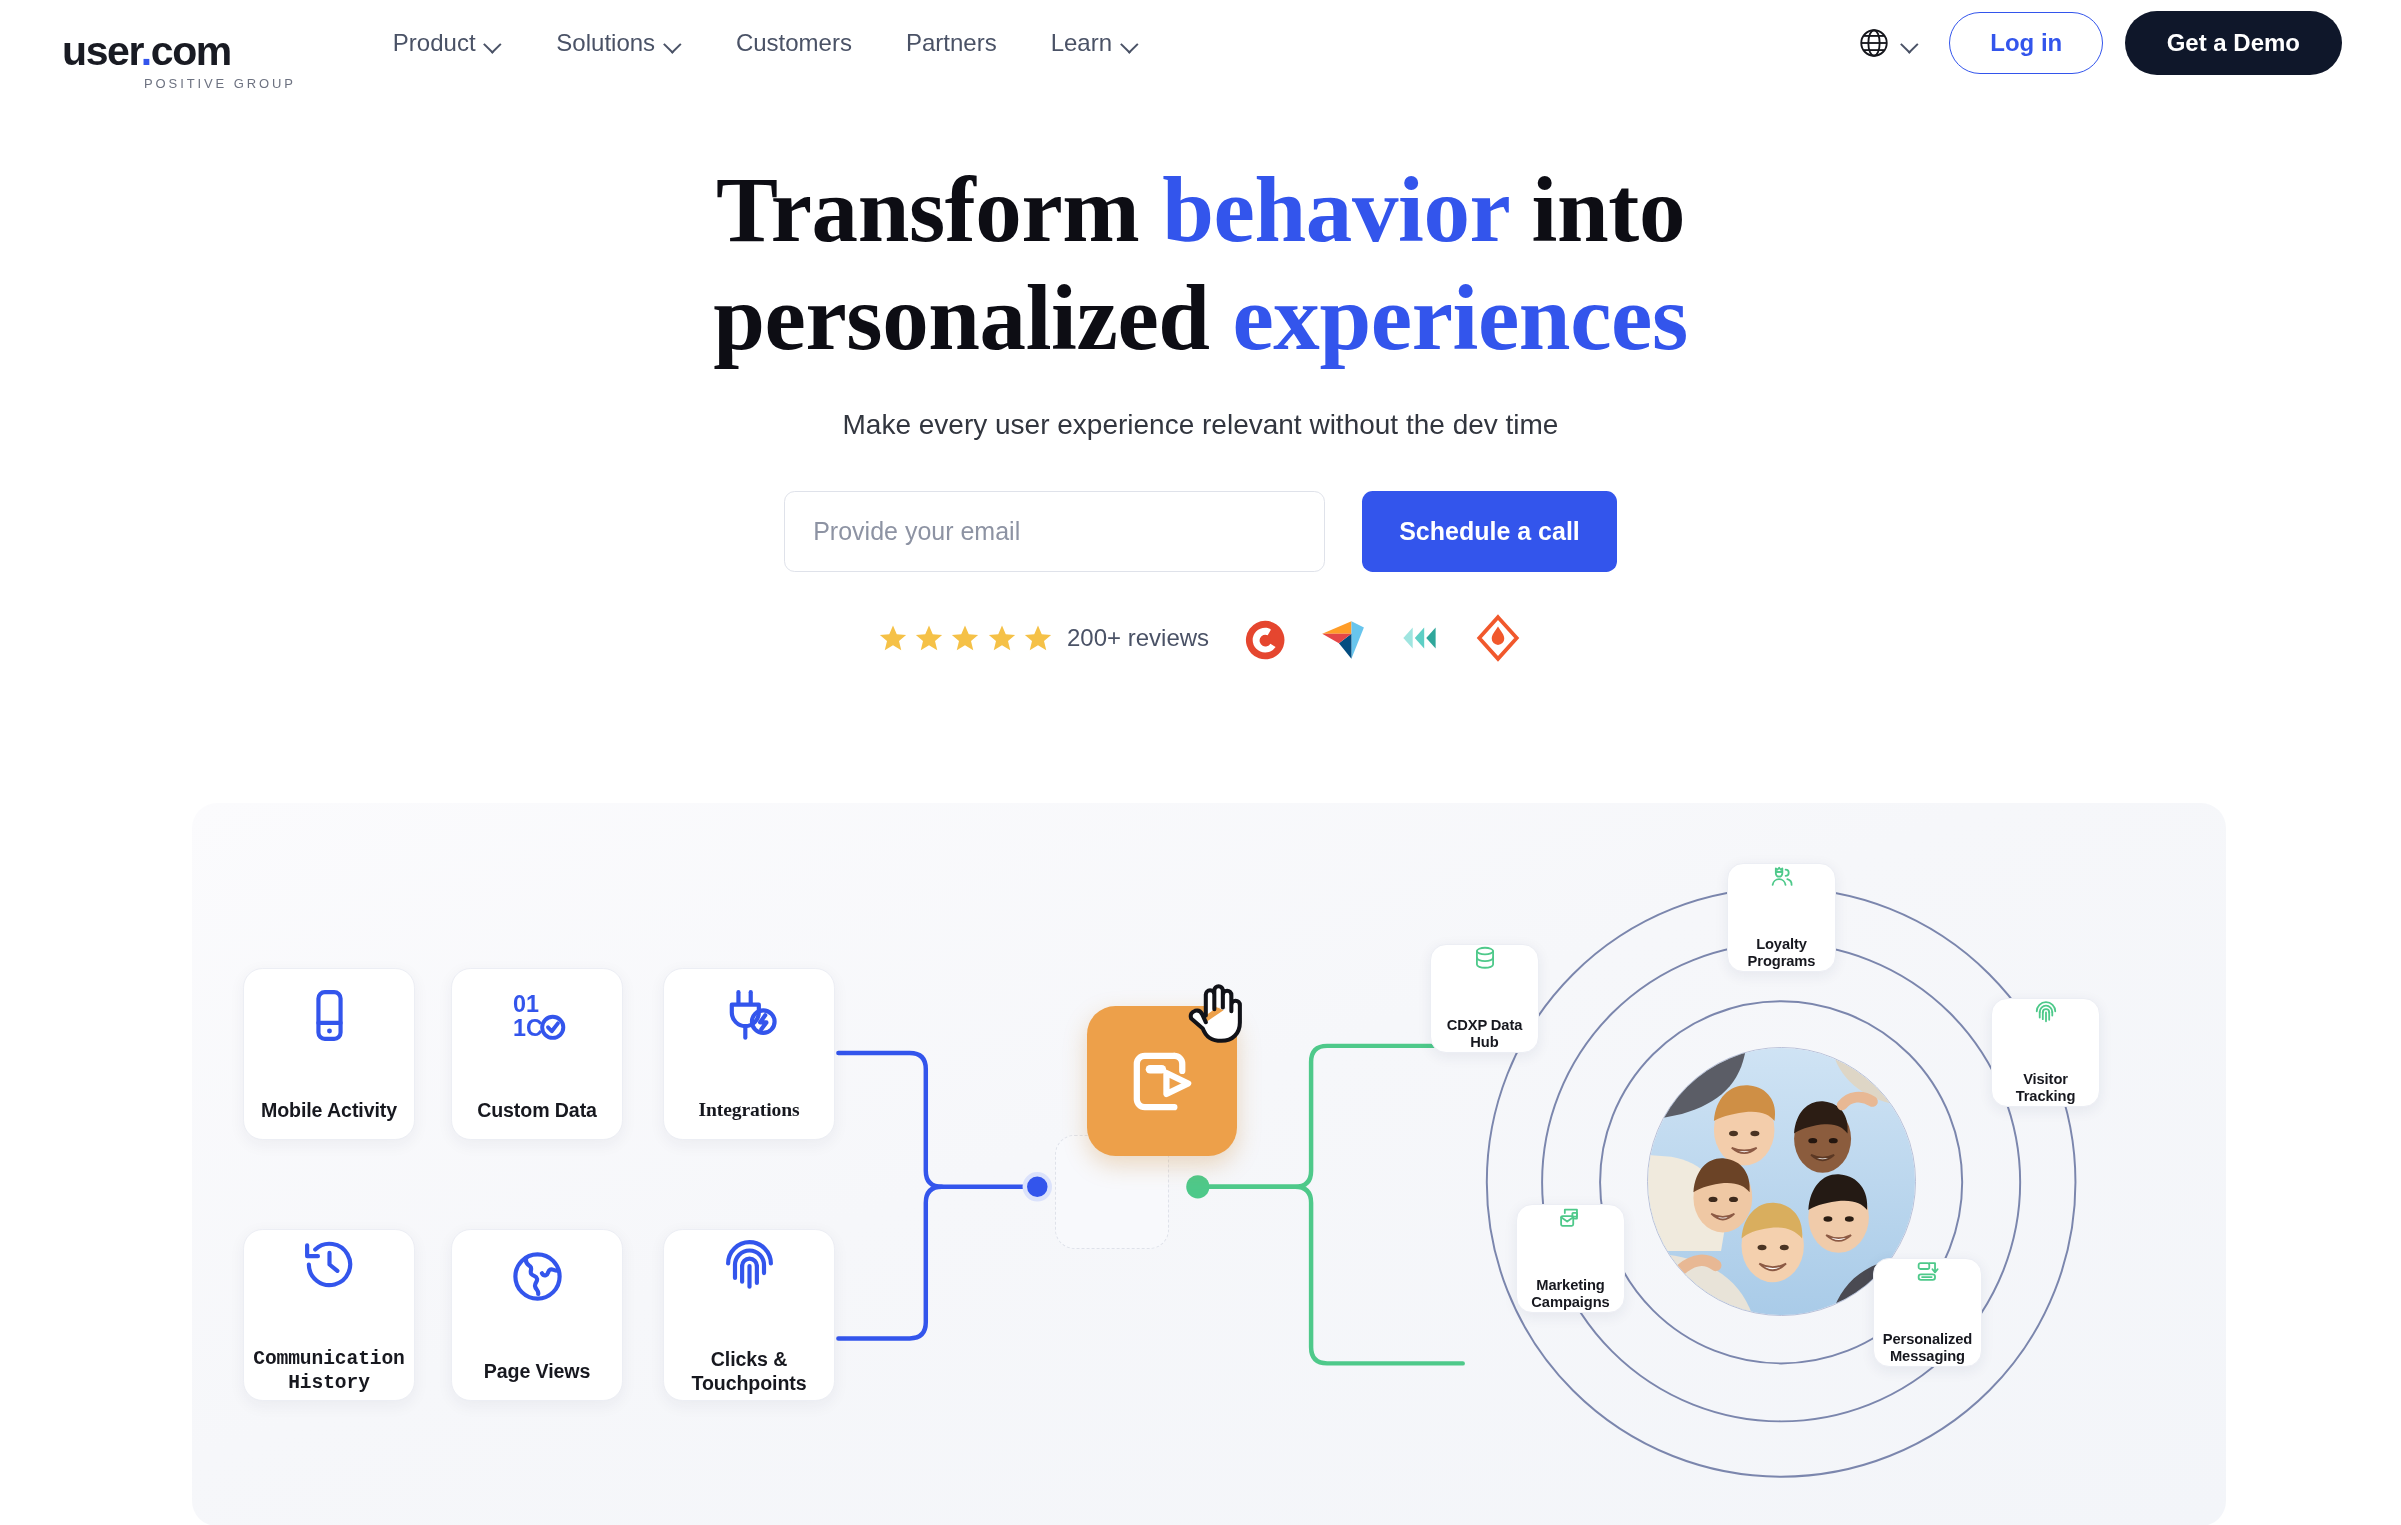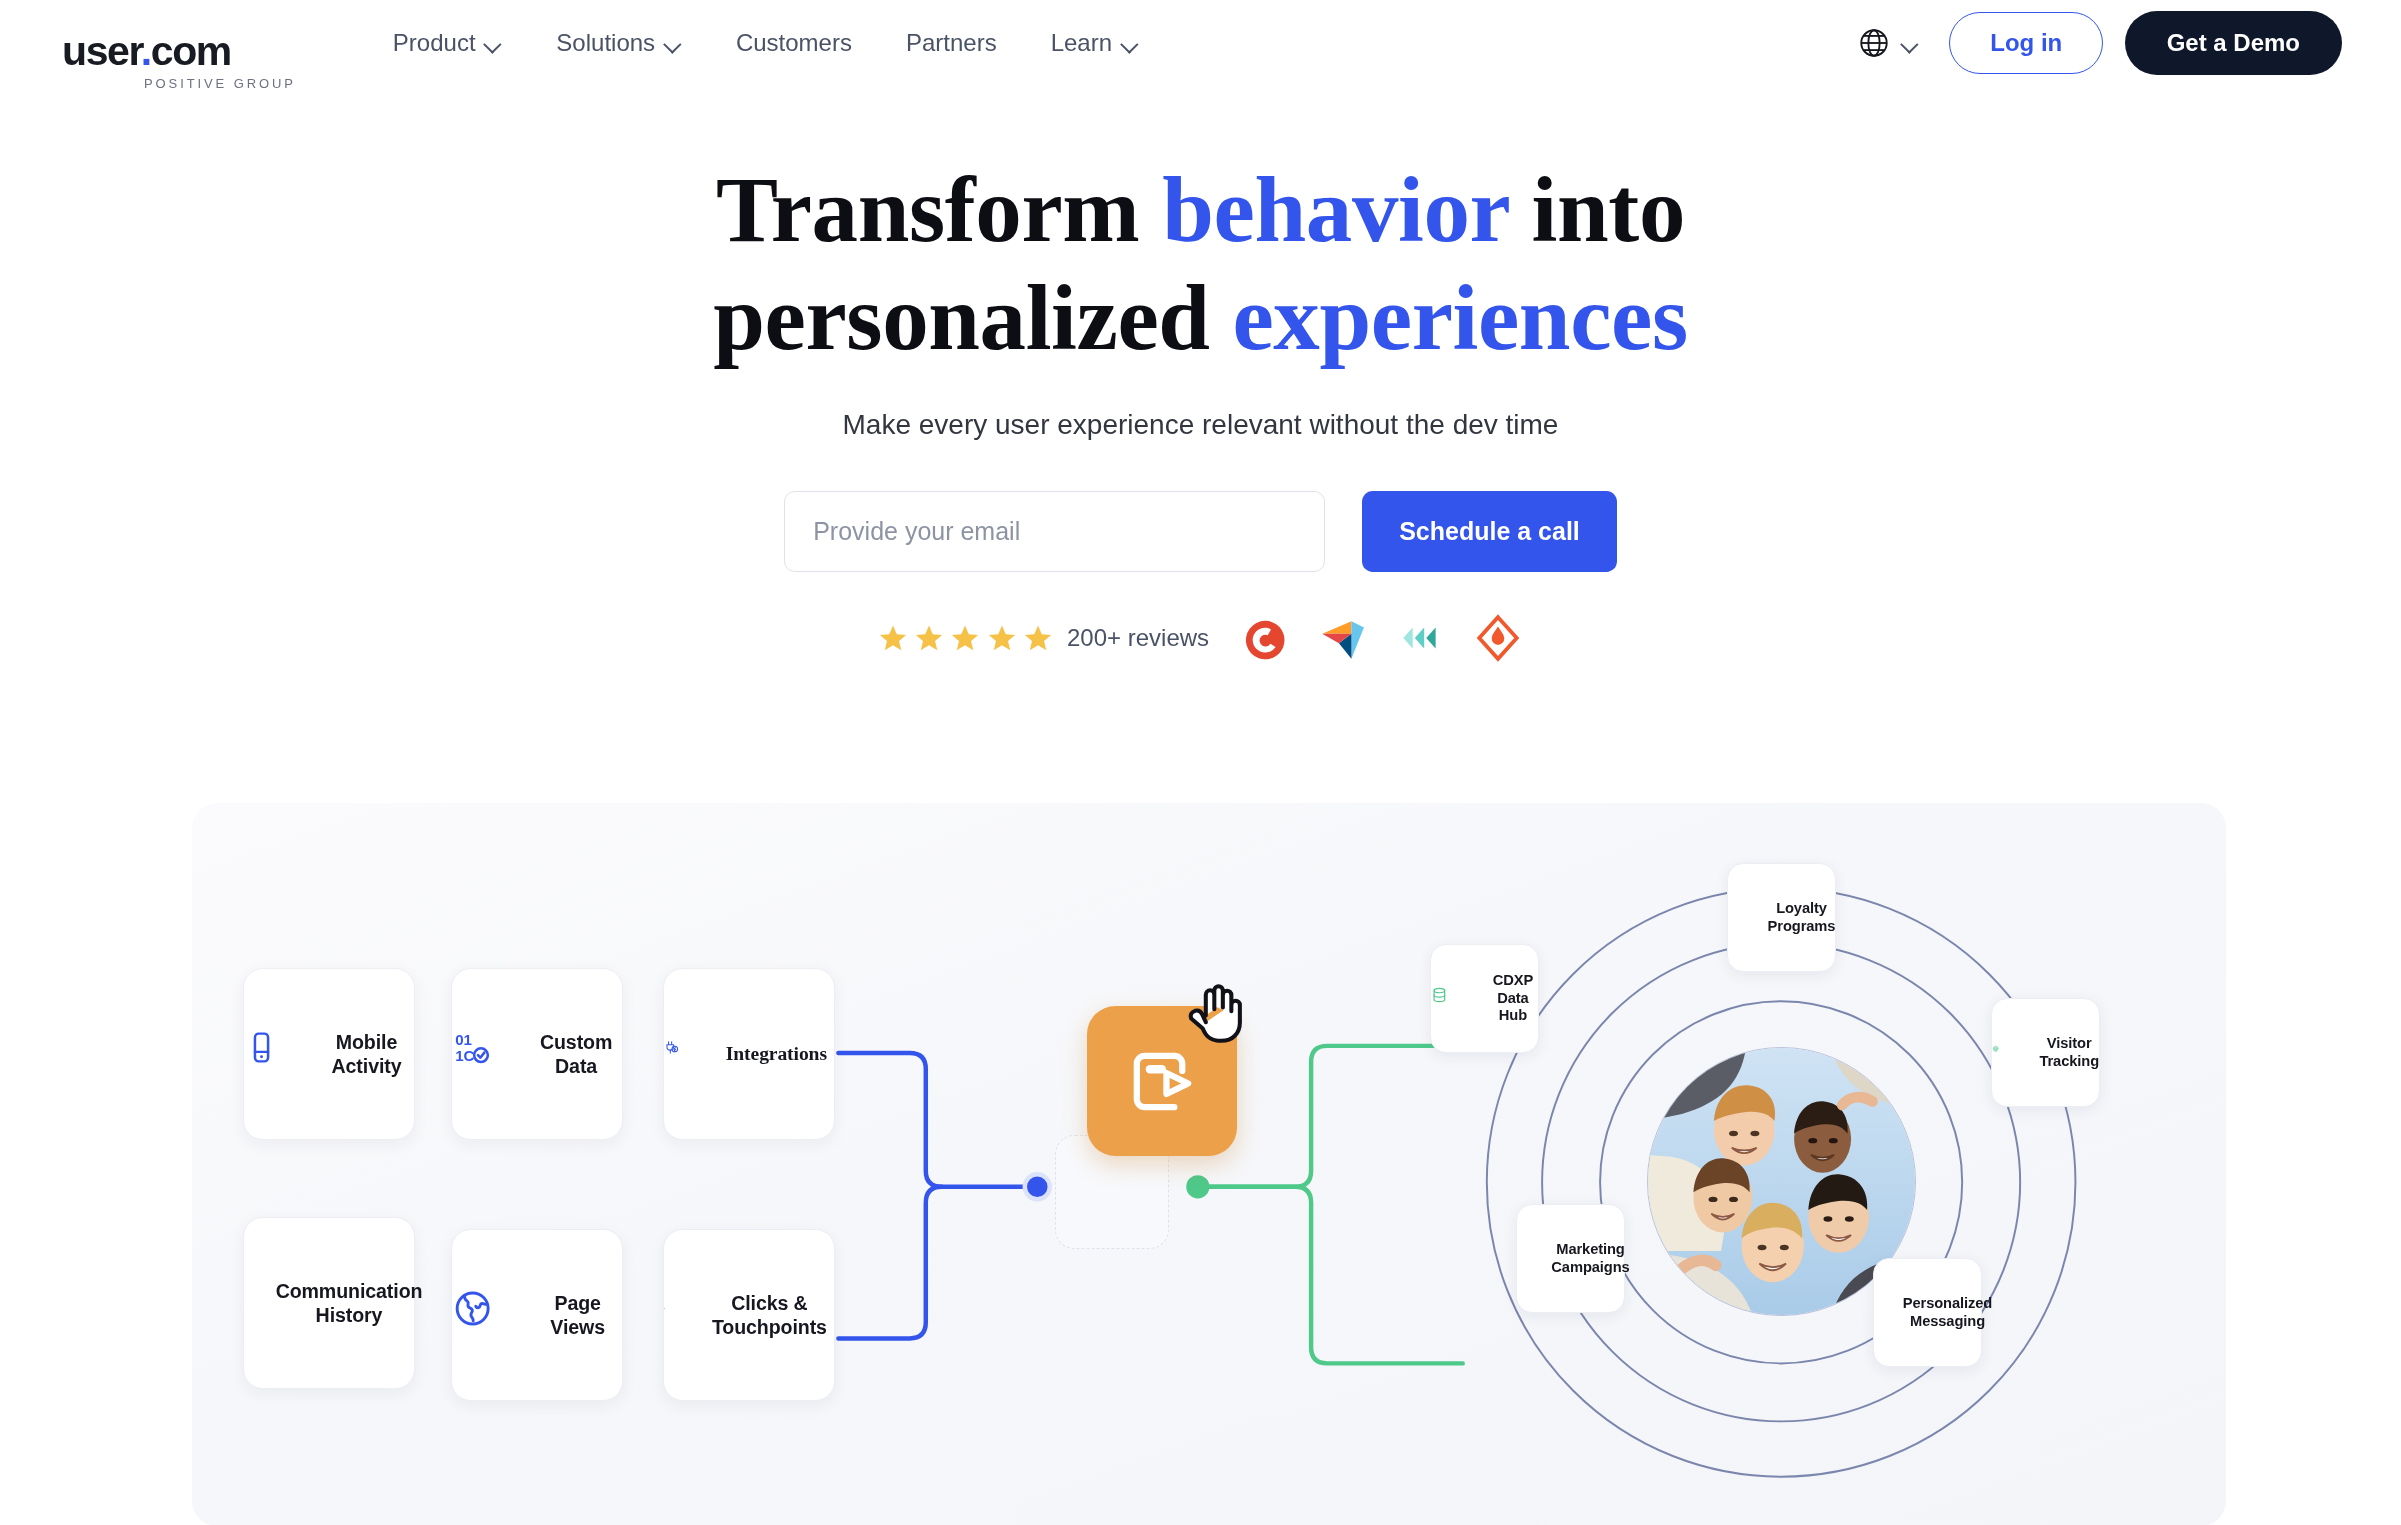--- a/index.html
+++ b/index.html
@@ -92,21 +92,21 @@
   .diagram-bg {
     position:absolute; left: 192px; top: 0px; width: 2034px; height: 723px;
     background: linear-gradient(160deg,#fbfbfd 0%, #f6f7fa 45%, #f3f5f9 100%);
     border-radius: 25px;
   }
   .svg-layer { position: absolute; left: 0; top: 0; width: 2401px; height: 723px; }
 
   .card {
     position: absolute; background: #fff; border: 1.3px solid #eceef4;
     border-radius: 19.6px; box-shadow: 0 4.5px 16px rgba(30,40,80,.055);
-    display: flex; flex-direction: row; align-items: center; justify-content: center; gap: 40px;
+    display: flex; flex-direction: column; align-items: center; justify-content: center; gap: 40px;
   }
   .lcard { width: 172px; height: 172px; }
   .lcard .ic { width: 59px; height: 59px; margin-bottom: 12.5px; }
   .lcard .lbl {
     font-size: 19.6px; font-weight: 700; color: #17181f; text-align: center;
     line-height: 1.23; letter-spacing: -0.1px; padding: 0 7.1px;
   }
 
   .ocard {
     width: 109px; height: 109px; border-radius: 16px;
@@ -288,21 +288,21 @@
         <line x1="7.5" y1="2.5" x2="7.5" y2="7"></line>
         <line x1="12.5" y1="2.5" x2="12.5" y2="7"></line>
         <path d="M4.8 7.6h11v3.2a5.5 5.5 0 0 1-5.5 5.5 5.5 5.5 0 0 1-5.5-5.5z"></path>
         <line x1="10.3" y1="16.3" x2="10.3" y2="21"></line>
         <circle cx="17.6" cy="14.5" r="4.6"></circle>
         <polyline points="18.4,11.9 16.3,14.8 18.9,14.8 16.8,17.6"></polyline>
       </svg>
       <div class="lbl">Integrations</div>
     </div>
 
-    <div class="card lcard" style="left:243px; top:414px;">
+    <div class="card lcard" style="left:243px; top:426px;font-family:Liberation Mono, monospace;">
       <svg class="ic" viewBox="0 0 24 24" fill="none" stroke="#3355ec" stroke-width="1.7" stroke-linecap="round" stroke-linejoin="round">
         <path d="M3.6 12a8.4 8.4 0 1 0 2.6-6.1"></path>
         <polyline points="2.9,4.2 2.9,8.6 7.3,8.6"></polyline>
         <polyline points="12,7.3 12,12 15.2,14.6"></polyline>
       </svg>
       <div class="lbl">Communication History</div>
     </div>
 
     <div class="card lcard" style="left:451px; top:426px;">
       <svg class="ic" viewBox="0 0 24 24" fill="none" stroke="#3355ec" stroke-width="1.7" stroke-linecap="round" stroke-linejoin="round">

